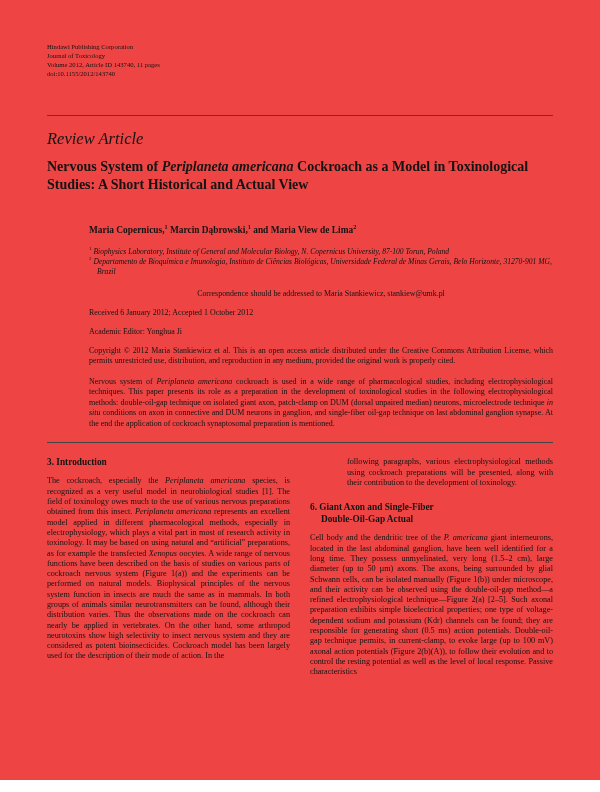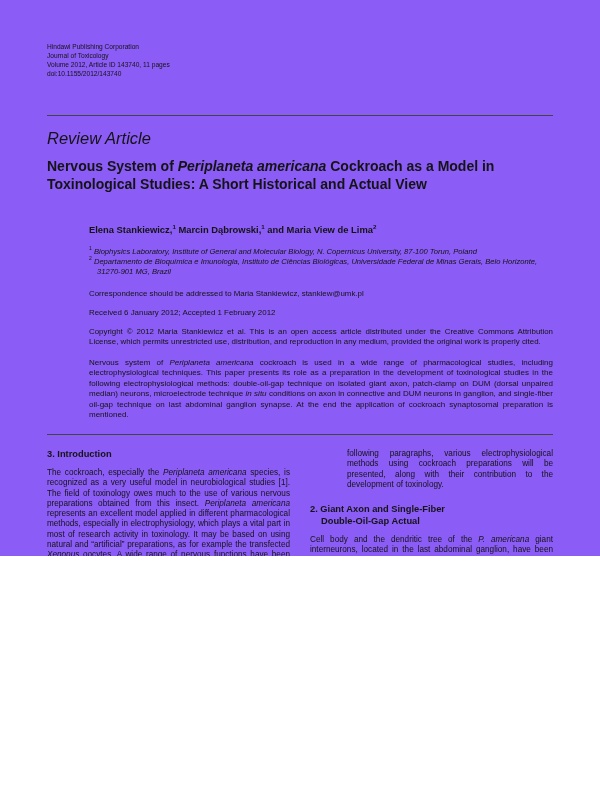--- a/index.html
+++ b/index.html
@@ -1,31 +1,31 @@
 <!DOCTYPE html>
 <html><head>
 <meta charset="utf-8">
 <style>
   html, body { margin: 0; padding: 0; background: #ffffff; }
   .page {
-    width: 600px; height: 556px; background: #8b5cf6; box-sizing: border-box;
+    width: 600px; height: 780px; background: #ef4444; box-sizing: border-box;
     padding: 42px 47px 22px 47px; position: relative; overflow: hidden;
-    font-family: Liberation Sans, sans-serif; color: #141414;
+    font-family: Liberation Serif, serif; color: #141414;
   }
   .pub-header { font-size: 6.6px; line-height: 9px; }
   .rule { border: none; border-top: 1px solid #444; height: 0; margin: 0; }
   .rule-1 { margin-top: 37px; }
   .review-label { font-style: italic; font-size: 16.5px; margin-top: 13px; }
   .title { font-size: 14px; font-weight: bold; line-height: 1.32; margin: 9px 0 0 0; }
   .front { margin-left: 42px; }
   .authors { font-size: 9.4px; font-weight: bold; margin-top: 30px; }
   .affs { margin-top: 12px; font-size: 7.6px; line-height: 10px; }
   .aff { padding-left: 8px; text-indent: -8px; }
   .meta { font-size: 7.9px; margin: 0; line-height: 10px; }
-  .correspondence { margin-top: 12px; }
+  .correspondence { margin-top: 12px; text-align: center; }
   .received { margin-top: 9px; }
   .editor { margin-top: 9px; }
   .copyright { margin-top: 9px; line-height: 10.5px; text-align: justify; }
   .abstract { margin-top: 10px; font-size: 8px; line-height: 10.5px; text-align: justify; margin-bottom: 8px; }
   .rule-2 { margin-top: 13px; }
   .columns { display: flex; gap: 20px; margin-top: 13px; }
   .col { flex: 1; min-width: 0; }
   .sec-heading { font-size: 9.3px; font-weight: bold; margin: 0; line-height: 12px; }
   .h2line2 { padding-left: 11px; }
   .body-p { font-size: 8.2px; line-height: 10.3px; text-align: justify; margin: 8px 0 0 0; }
@@ -46,47 +46,48 @@
     <div>doi:10.1155/2012/143740</div>
   </div>
 
   <hr class="rule rule-1">
 
   <div class="review-label">Review Article</div>
 
   <h1 class="title"><span>Nervous System of </span><i>Periplaneta americana</i><span> Cockroach as a Model in Toxinological Studies: A Short Historical and Actual View</span></h1>
 
   <div class="front">
-    <div class="authors"><span>Elena Stankiewicz,</span><sup>1</sup><span> Marcin Dąbrowski,</span><sup>1</sup><span> and Maria View de Lima</span><sup>2</sup></div>
+    <div class="authors"><span>Maria Copernicus,</span><sup>1</sup><span> Marcin Dąbrowski,</span><sup>1</sup><span> and Maria View de Lima</span><sup>2</sup></div>
 
     <div class="affs">
       <div class="aff"><sup>1</sup><i> Biophysics Laboratory, Institute of General and Molecular Biology, N. Copernicus University, 87-100 Torun, Poland</i></div>
       <div class="aff"><sup>2</sup><i> Departamento de Bioquímica e Imunologia, Instituto de Ciências Biológicas, Universidade Federal de Minas Gerais, Belo Horizonte, 31270-901 MG, Brazil</i></div>
     </div>
 
     <p class="meta correspondence"><span>Correspondence should be addressed to Maria Stankiewicz, </span><a class="email" href="#">stankiew@umk.pl</a></p>
 
-    <p class="meta received">Received 6 January 2012; Accepted 1 February 2012</p>
+    <p class="meta received">Received 6 January 2012; Accepted 1 October 2012</p>
 
+    <p class="meta editor">Academic Editor: Yonghua Ji</p>
 
     <p class="meta copyright">Copyright © 2012 Maria Stankiewicz et al. This is an open access article distributed under the Creative Commons Attribution License, which permits unrestricted use, distribution, and reproduction in any medium, provided the original work is properly cited.</p>
 
     <p class="abstract"><span>Nervous system of </span><i>Periplaneta americana</i><span> cockroach is used in a wide range of pharmacological studies, including electrophysiological techniques. This paper presents its role as a preparation in the development of toxinological studies in the following electrophysiological methods: double-oil-gap technique on isolated giant axon, patch-clamp on DUM (dorsal unpaired median) neurons, microelectrode technique </span><i>in situ</i><span> conditions on axon in connective and DUM neurons in ganglion, and single-fiber oil-gap technique on last abdominal ganglion synapse. At the end the application of cockroach synaptosomal preparation is mentioned.</span></p>
   </div>
 
   <hr class="rule rule-2">
 
   <div class="columns">
     <div class="col">
       <h2 class="sec-heading">3. Introduction</h2>
       <p class="body-p"><span>The cockroach, especially the </span><i>Periplaneta americana</i><span> species, is recognized as a very useful model in neurobiological studies [1]. The field of toxinology owes much to the use of various nervous preparations obtained from this insect. </span><i>Periplaneta americana</i><span> represents an excellent model applied in different pharmacological methods, especially in electrophysiology, which plays a vital part in most of research activity in toxinology. It may be based on using natural and “artificial” preparations, as for example the transfected </span><i>Xenopus</i><span> oocytes. A wide range of nervous functions have been described on the basis of studies on various parts of cockroach nervous system (Figure 1(a)) and the experiments can be performed on natural models. Biophysical principles of the nervous system function in insects are much the same as in mammals. In both groups of animals similar neurotransmitters can be found, although their distribution varies. Thus the observations made on the cockroach can nearly be applied in vertebrates. On the other hand, some arthropod neurotoxins show high selectivity to insect nervous system and they are considered as potent bioinsecticides. Cockroach model has been largely used for the description of their mode of action. In the</span></p>
     </div>
     <div class="col">
       <p class="body-p cont-p"><span>following paragraphs, various electrophysiological methods using cockroach preparations will be presented, along with their contribution to the development of toxinology.</span></p>
       <div class="sec2">
-        <h2 class="sec-heading">2. Giant Axon and Single-Fiber</h2>
+        <h2 class="sec-heading">6. Giant Axon and Single-Fiber</h2>
         <h2 class="sec-heading h2line2">Double-Oil-Gap Actual</h2>
       </div>
       <p class="body-p"><span>Cell body and the dendritic tree of the </span><i>P. americana</i><span> giant interneurons, located in the last abdominal ganglion, have been well identified for a long time. They possess unmyelinated, very long (1.5–2 cm), large diameter (up to 50 µm) axons. The axons, being surrounded by glial Schwann cells, can be isolated manually (Figure 1(b)) under microscope, and their activity can be observed using the double-oil-gap method—a refined electrophysiological technique—Figure 2(a) [2–5]. Such axonal preparation exhibits simple bioelectrical properties; one type of voltage-dependent sodium and potassium (Kdr) channels can be found; they are responsible for generating short (0.5 ms) action potentials. Double-oil-gap technique permits, in current-clamp, to evoke large (up to 100 mV) axonal action potentials (Figure 2(b)(A)), to follow their evolution and to control the resting potential as well as the level of local response. Passive characteristics</span></p>
     </div>
   </div>
 
 </div>
 
 </body></html>

